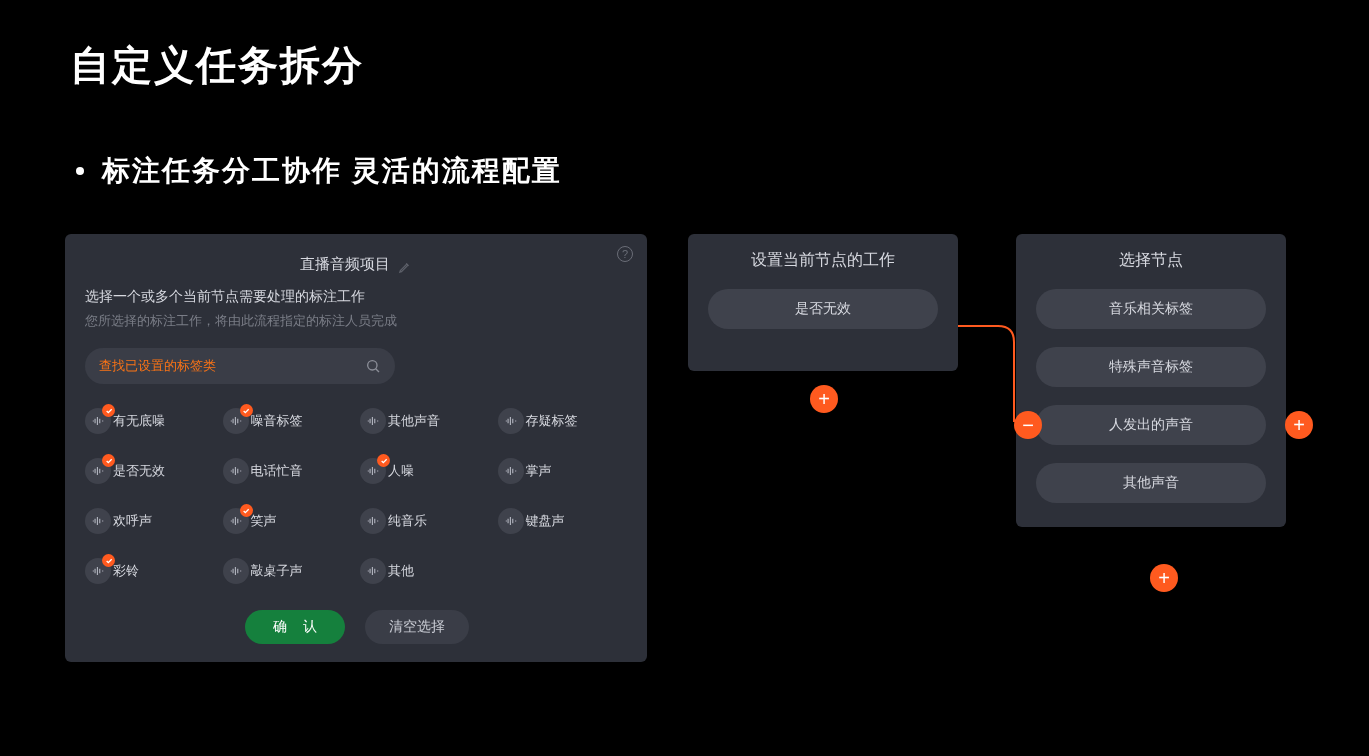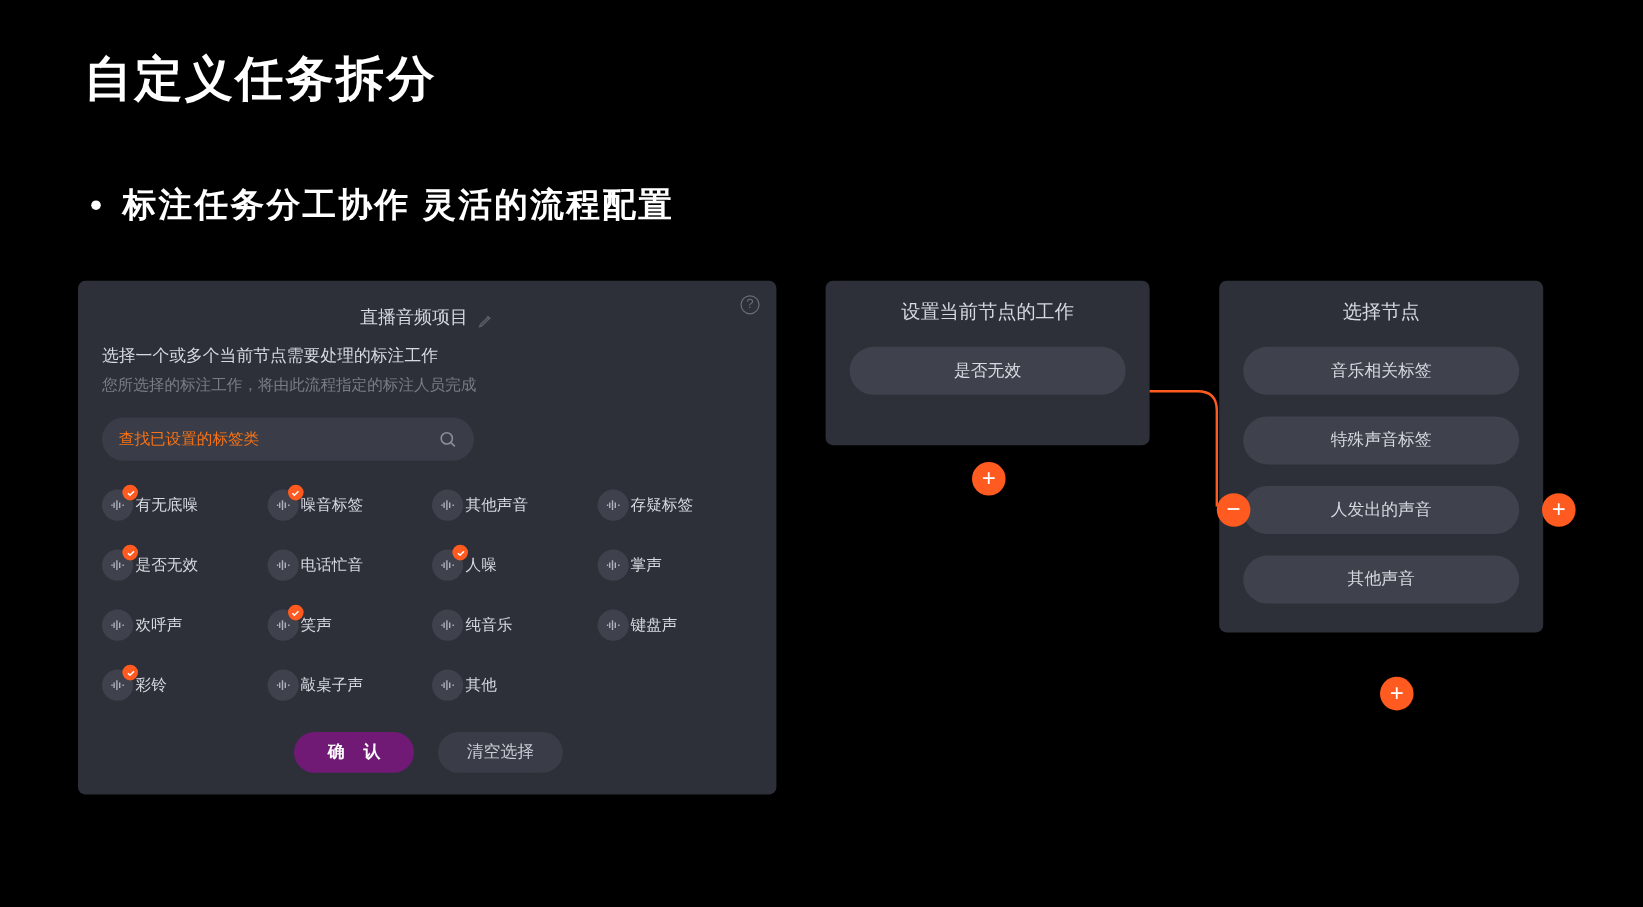--- a/index.html
+++ b/index.html
@@ -139,21 +139,21 @@
   .btn {
     height: 34px;
     border-radius: 17px;
     padding: 4px 24px;
     display:flex; align-items:center; justify-content:center;
     font-size: 14px;
     color: #fff;
     letter-spacing: 6px;
     text-indent: 6px;
   }
-  .btn-primary { background: #701a75; width:100px; padding:0;font-weight:bold; }
+  .btn-primary { background: #15803d; width:100px; padding:0; }
   .btn-secondary { background: #3a3d47; color:#c9ccd4; letter-spacing:0; text-indent:0; }
 
   
   .card {
     position: absolute;
     background: #2d3039;
     border-radius: 6px;
     padding: 16px 20px 24px 20px;
   }
   .card-a { left: 688px; top: 234px; width: 270px; }

